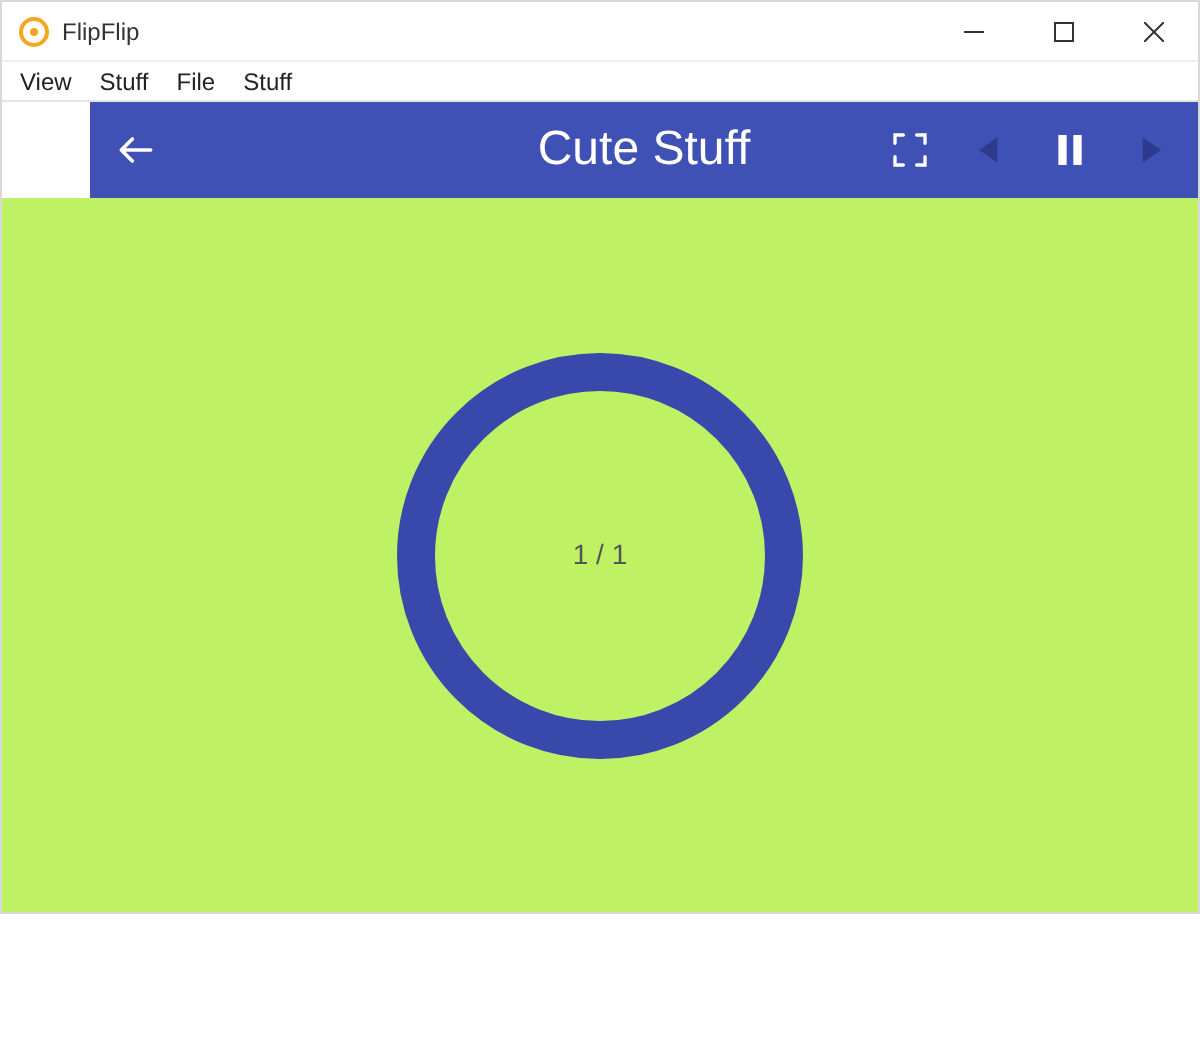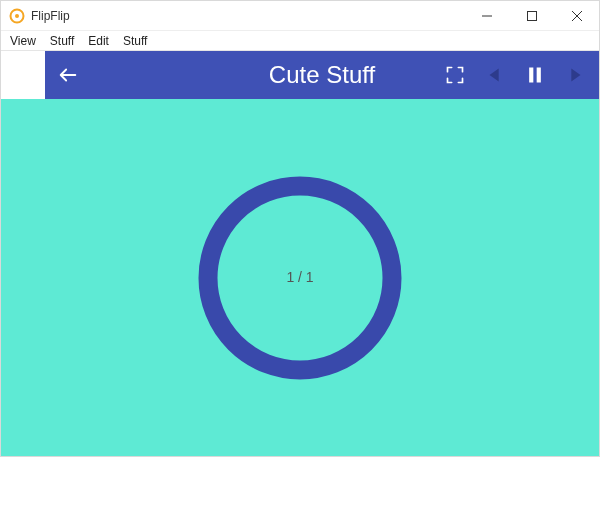--- a/index.html
+++ b/index.html
@@ -23,21 +23,21 @@
   
   .app-header { height: 48px; background: #3f51b5; display: flex; align-items: center; color: #fff; position: relative; margin-left: 44px; }
   .hdr-btn { width: 46px; height: 48px; display: flex; align-items: center; justify-content: center; cursor: pointer; }
   .hdr-btn svg { display:block; }
   .hdr-title { position: absolute; left: 0; right: 0; text-align: center; font-size: 24px; font-weight: 400; pointer-events: none; }
   .hdr-right { margin-left: auto; display: flex; align-items: center; padding-right: 4px; }
   .hdr-right .hdr-btn { width: 40px; }
   .dim { opacity: 0.55; }
 
   
-  .content { flex: 1; position: relative; display: flex; align-items: center; justify-content: center; background: #5eead4; }
+  .content { flex: 1; position: relative; display: flex; align-items: center; justify-content: center; background: #bef264; }
   .ring-wrap { position: relative; width: 210px; height: 210px; display:flex; align-items:center; justify-content:center; }
   .ring { position:absolute; inset:0; }
   .center-text { position: relative; z-index: 2; text-align: center; color: #555; font-size: 14px; line-height: 1.5; }
   .center-text .url { color: #777; }
 </style>
 </head>
 <body>
 
 <div class="window">
 
@@ -66,21 +66,21 @@
           <line x1="0" y1="0" x2="10" y2="10" stroke="#333" stroke-width="1"></line>
           <line x1="10" y1="0" x2="0" y2="10" stroke="#333" stroke-width="1"></line>
         </svg>
       </div>
     </div>
   </div>
 
   <div class="menubar">
     <div class="menu-item">View</div>
     <div class="menu-item">Stuff</div>
-    <div class="menu-item">Edit</div>
+    <div class="menu-item">File</div>
     <div class="menu-item">Stuff</div>
   </div>
 
   <div class="app-header">
     <div class="hdr-btn">
       <svg width="22" height="22" viewBox="0 0 24 24" fill="none">
         <path d="M20 12H4M4 12l6-6M4 12l6 6" stroke="#fff" stroke-width="2" stroke-linecap="round" stroke-linejoin="round"></path>
       </svg>
     </div>
     <div class="hdr-title">Cute Stuff</div>

